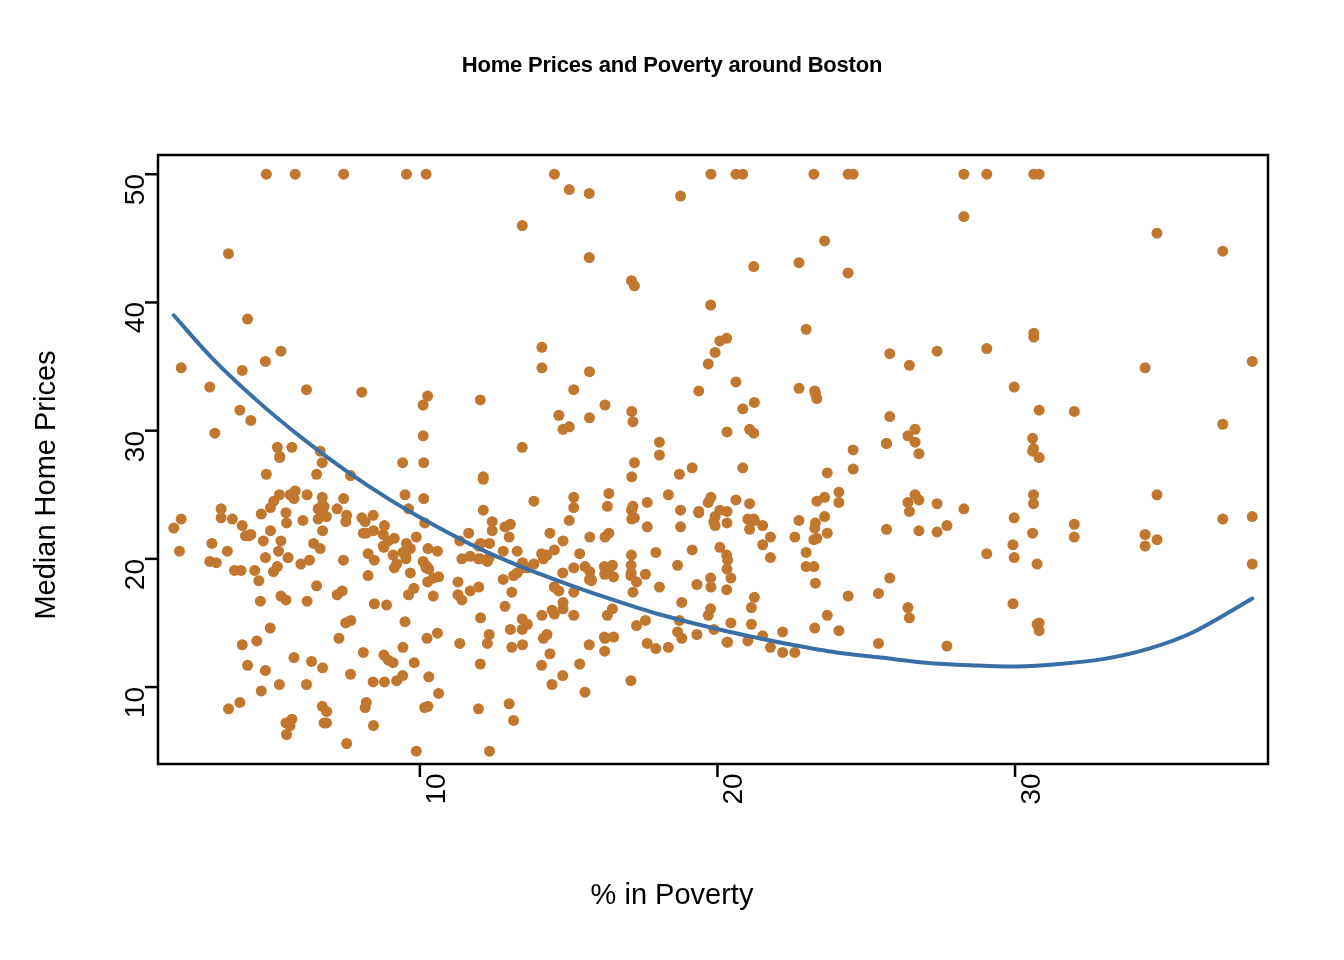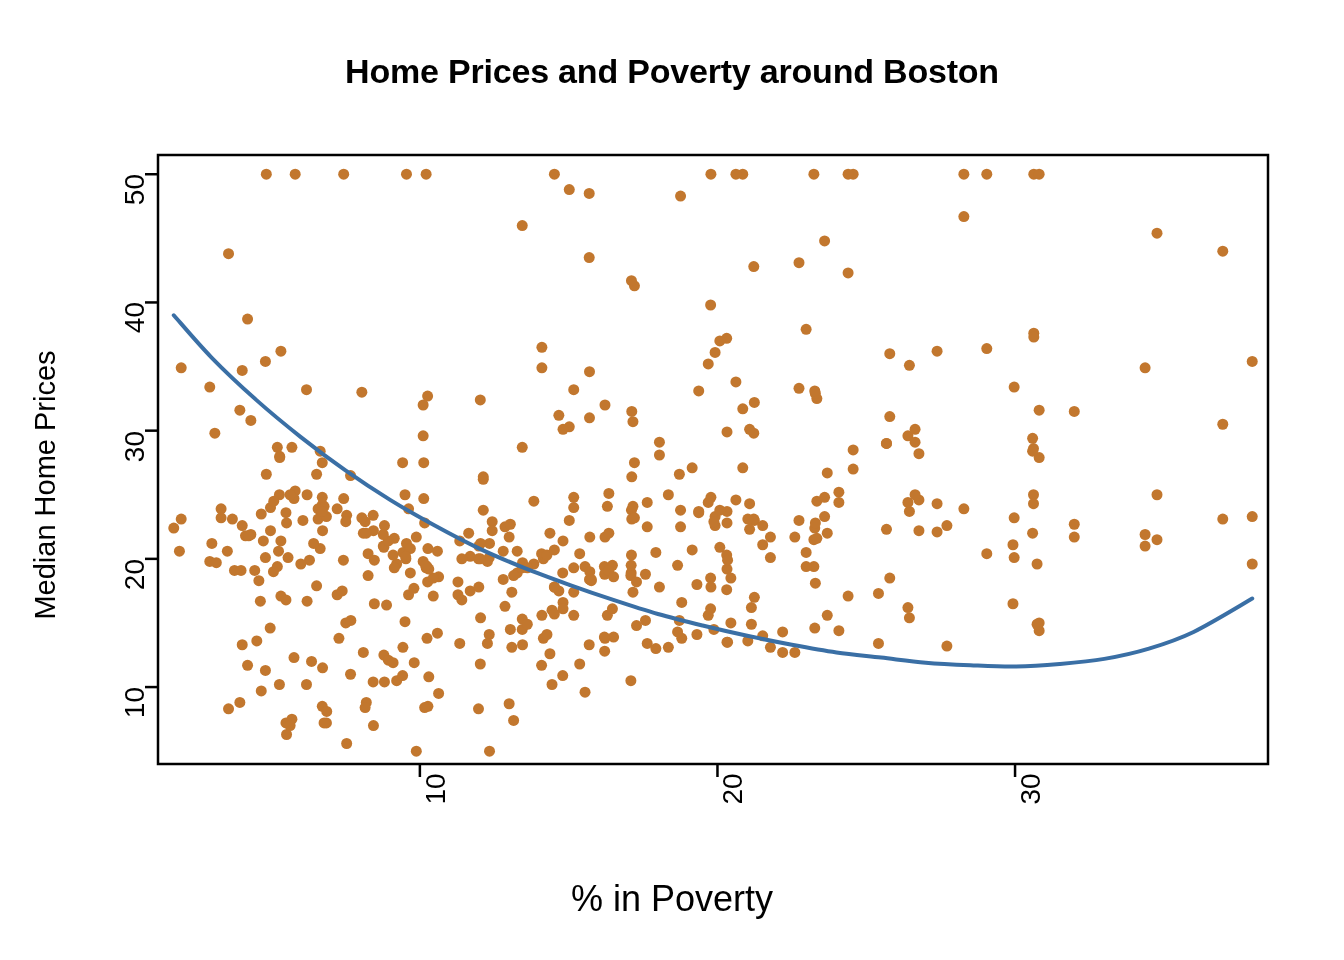--- a/index.html
+++ b/index.html
@@ -18,32 +18,32 @@
     overflow: hidden;
   }
   #plot-title {
     position: absolute;
     left: 0;
     top: 52px;
     width: 1344px;
     text-align: center;
     font-family: "Liberation Sans", sans-serif;
     font-weight: bold;
-    font-size: 34px;
+    font-size: 22px;
     color: #000000;
     letter-spacing: -0.2px;
   }
   #xlab {
     position: absolute;
     left: 0;
     top: 878px;
     width: 1344px;
     text-align: center;
     font-family: "Liberation Sans", sans-serif;
-    font-size: 36px;
+    font-size: 29px;
     color: #000000;
   }
   #ylab {
     position: absolute;
     left: 0px;
     top: 0px;
     width: 620px;
     height: 46px;
     transform: translate(-265px, 462px) rotate(-90deg);
     transform-origin: 310px 23px;

